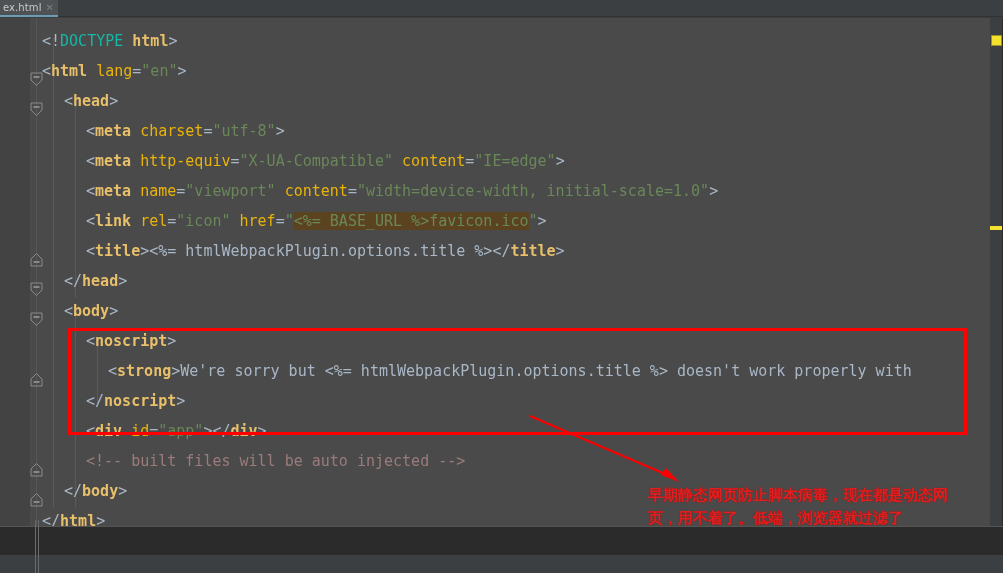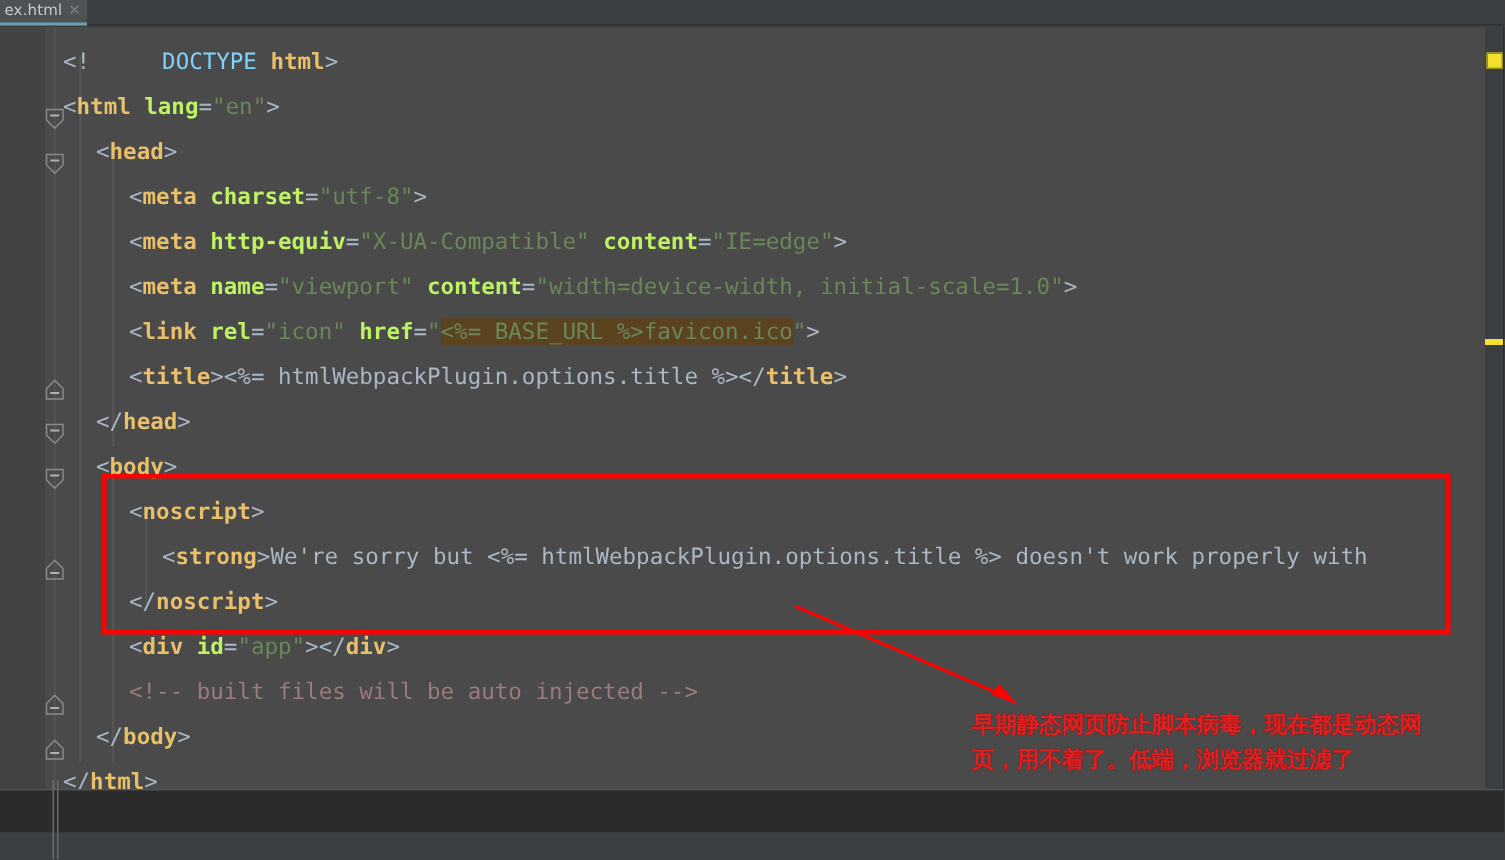--- a/index.html
+++ b/index.html
@@ -96,23 +96,23 @@
   
   .indent-guide {
     position: absolute;
     width: 1px;
     background: #5a5a5a;
   }
 
   
   .t-punct   { color: #a9b7c6; }
   .t-tag     { color: #e8bf6a; font-weight: bold; }
-  .t-doctype { color: #7dd3fc; margin-left: 48px; }
+  .t-doctype { color: #14b8a6; }
   .t-doctype-name { color: #e8bf6a; font-weight: bold; }
-  .t-attr    { color: #bef264; font-weight: bold; }
+  .t-attr    { color: #eab308; font-weight: normal; }
   .t-val     { color: #6a8759; }
   .t-text    { color: #a9b7c6; }
   .t-comment { color: #9b7b7b; }
   .t-hl      { background: #5c4320; }
 
   
   #marker-gutter {
     position: absolute; right: 0; top: 18px;
     width: 13px; height: 509px;
     background: #3c3f41;
@@ -152,21 +152,21 @@
   }
   .bottom-rail {
     position: absolute;
     top: 520px;
     width: 1px; height: 53px;
     background: #6a6a6a;
   }
 
   
   #annotation-layer {
-    position: absolute; left: 0; top: 4px;
+    position: absolute; left: 0; top: 16px;
     width: 1003px; height: 434px;
     pointer-events: none;
     font-weight: bold;
   }
   #red-box {
     position: absolute;
     left: 68px; top: 312px;
     width: 899px; height: 107px;
     border: 3px solid #ff0000;
   }

